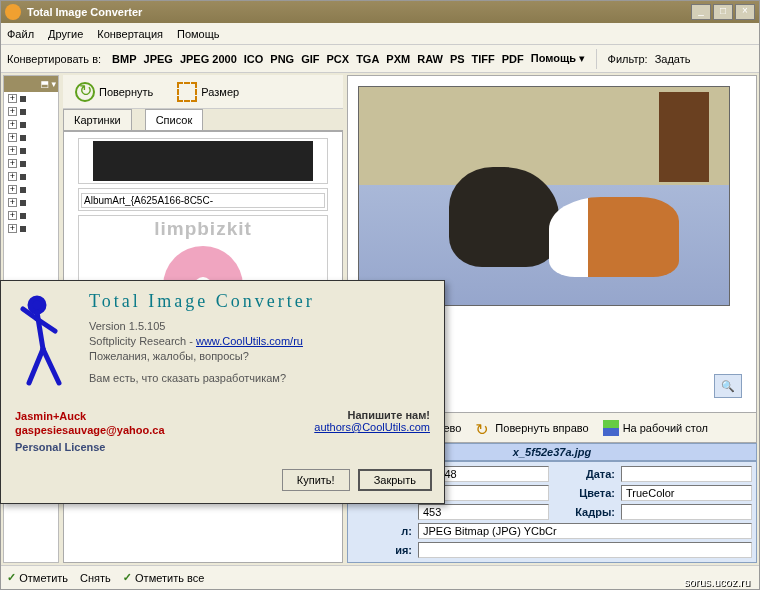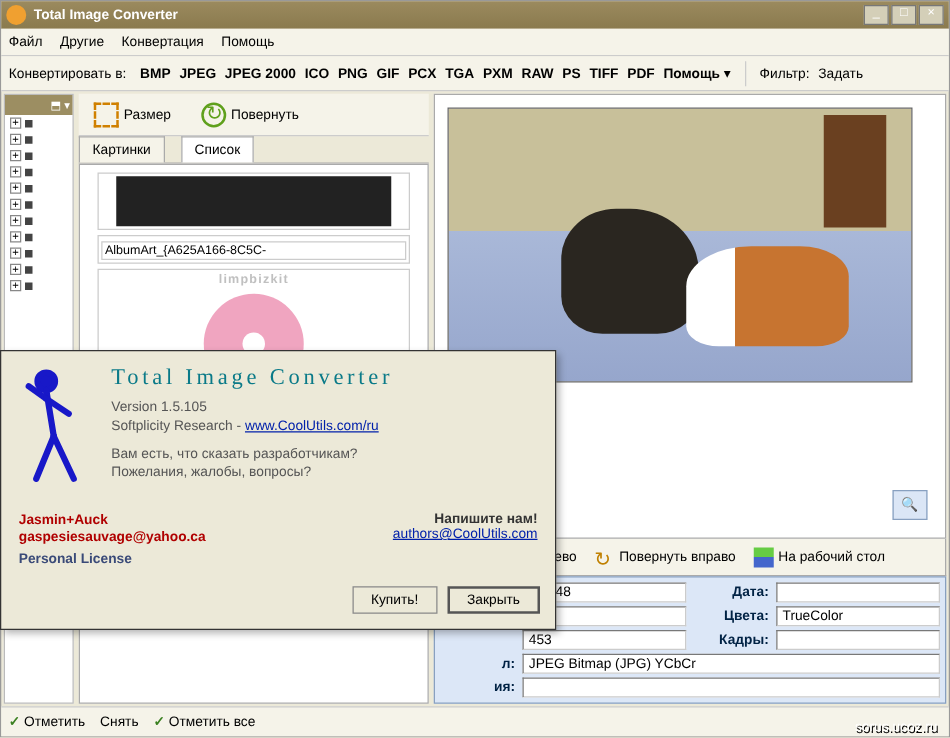--- a/index.html
+++ b/index.html
@@ -39,21 +39,21 @@
 .mid { width: 280px; margin: 2px; display: flex; flex-direction: column; }
 .tabs { display: flex; border-bottom: 1px solid #aaa; }
 .tab { padding: 4px 10px; border: 1px solid #aaa; background: #fff; cursor: pointer; border-bottom: none; margin-right: 13px; }
 .tab.active { background: #f5f3e9; }
 .thumbs { flex: 1; background: #fff; border: 1px solid #aaa; overflow: hidden; padding: 2px; }
 .thumb { border: 1px solid #ccc; margin: 4px 12px; padding: 2px; text-align: center; }
 .thumb .timg { width: 90%; height: 40px; background: #222; margin: 0 auto; }
 .thumb input { width: 100%; border: 1px solid #ccc; font-size: 10px; padding: 1px 2px; margin-top: 2px; }
 .thumb .cd { width: 80px; height: 80px; background: #f0a5c0; border-radius: 50%; margin: 6px auto; position: relative; }
 .thumb .cd::after { content: ""; width: 18px; height: 18px; background: #fff; border-radius: 50%; position: absolute; top: 31px; left: 31px; }
-.thumb .lbl2 { color: #c0c0c0; font-weight: bold; font-size: 10px; letter-spacing: 1px; }
+.thumb .lbl2 { color: #c0c0c0; font-weight: bold; font-size: 19px; letter-spacing: 1px; }
 
 .right { flex: 1; margin: 2px; display: flex; flex-direction: column; }
 .preview { flex: 1; border: 1px solid #aaa; background: #fff; padding: 10px; position: relative; }
 .previmg { width: 96%; height: 220px; border: 1px solid #666; background: linear-gradient(#c8c09a 0%,#c8c09a 45%,#a9b8d8 45%,#96a6cc 100%); position: relative; }
 .dog1 { position: absolute; width: 110px; height: 100px; background: #2a2620; border-radius: 40% 50% 30% 30%; left: 90px; top: 80px; }
 .dog2 { position: absolute; width: 130px; height: 80px; background: linear-gradient(90deg,#fff 30%,#c77430 30%); border-radius: 40% 30% 20% 20%; left: 190px; top: 110px; }
 .door { position: absolute; width: 50px; height: 90px; background: #6a4020; right: 20px; top: 5px; }
 .zoomtool { position: absolute; right: 14px; bottom: 14px; width: 28px; height: 24px; border: 1px solid #88a0c0; background: #dbe6f6; cursor: pointer; text-align: center; line-height: 22px; }
 
 .actions { height: 30px; display: flex; align-items: center; gap: 14px; padding: 0 6px; background: #f5f3e9; border: 1px solid #aaa; border-top: none; }
@@ -182,26 +182,26 @@
         </div>
       <div class="node">
           <span class="exp">+</span>
           <span class="dot"></span>
         </div>
     </div>
 
     <div class="mid">
       <div class="toolbar">
         <div class="tbtn">
+            <span class="ico rotate"></span>
+            <span>Повернуть</span>
+          </div>
+        <div class="tbtn">
             <span class="ico resize"></span>
             <span>Размер</span>
-          </div>
-        <div class="tbtn">
-            <span class="ico rotate"></span>
-            <span>Повернуть</span>
           </div>
       </div>
       <div class="tabs">
         <div class="tab active">Картинки</div>
         <div class="tab">Список</div>
       </div>
       <div class="thumbs">
         <div class="thumb">
           <div class="timg"></div>
         </div>
@@ -231,20 +231,21 @@
           </div>
         <div class="abtn">
             <span class="aico rr"></span>
             <span>Повернуть вправо</span>
           </div>
         <div class="abtn">
             <span class="aico desk"></span>
             <span>На рабочий стол</span>
           </div>
       </div>
+      <div class="infobar">x_5f52e37a.jpg</div>
       <div class="meta">
         <span class="k"></span>
         <span class="v">55 648</span>
         <span class="k">Дата:</span>
         <span class="v"></span>
 
         <span class="k"></span>
         <span class="v">504</span>
         <span class="k">Цвета:</span>
         <span class="v">TrueColor</span>
@@ -289,22 +290,22 @@
             <line x1="22" y1="28" x2="40" y2="40"></line>
             <line x1="28" y1="58" x2="14" y2="92"></line>
             <line x1="28" y1="58" x2="44" y2="92"></line>
           </g>
         </svg>
     </div>
     <div class="dtext">
       <div class="ptitle">Total Image Converter</div>
       <div class="line">Version  1.5.105</div>
       <div class="line"><span>Softplicity Research - </span><a>www.CoolUtils.com/ru</a></div>
+      <div class="line">Пожелания, жалобы, вопросы?</div>
       <div class="line" style="margin-top:10px">Вам есть, что сказать разработчикам?</div>
-      <div class="line">Пожелания, жалобы, вопросы?</div>
     </div>
   </div>
   <div class="regrow">
     <div class="reg">
       <div>Jasmin+Auck</div>
       <div>gaspesiesauvage@yahoo.ca</div>
     </div>
     <div class="write">
       <span>Напишите нам!</span>
       <a>authors@CoolUtils.com</a>

